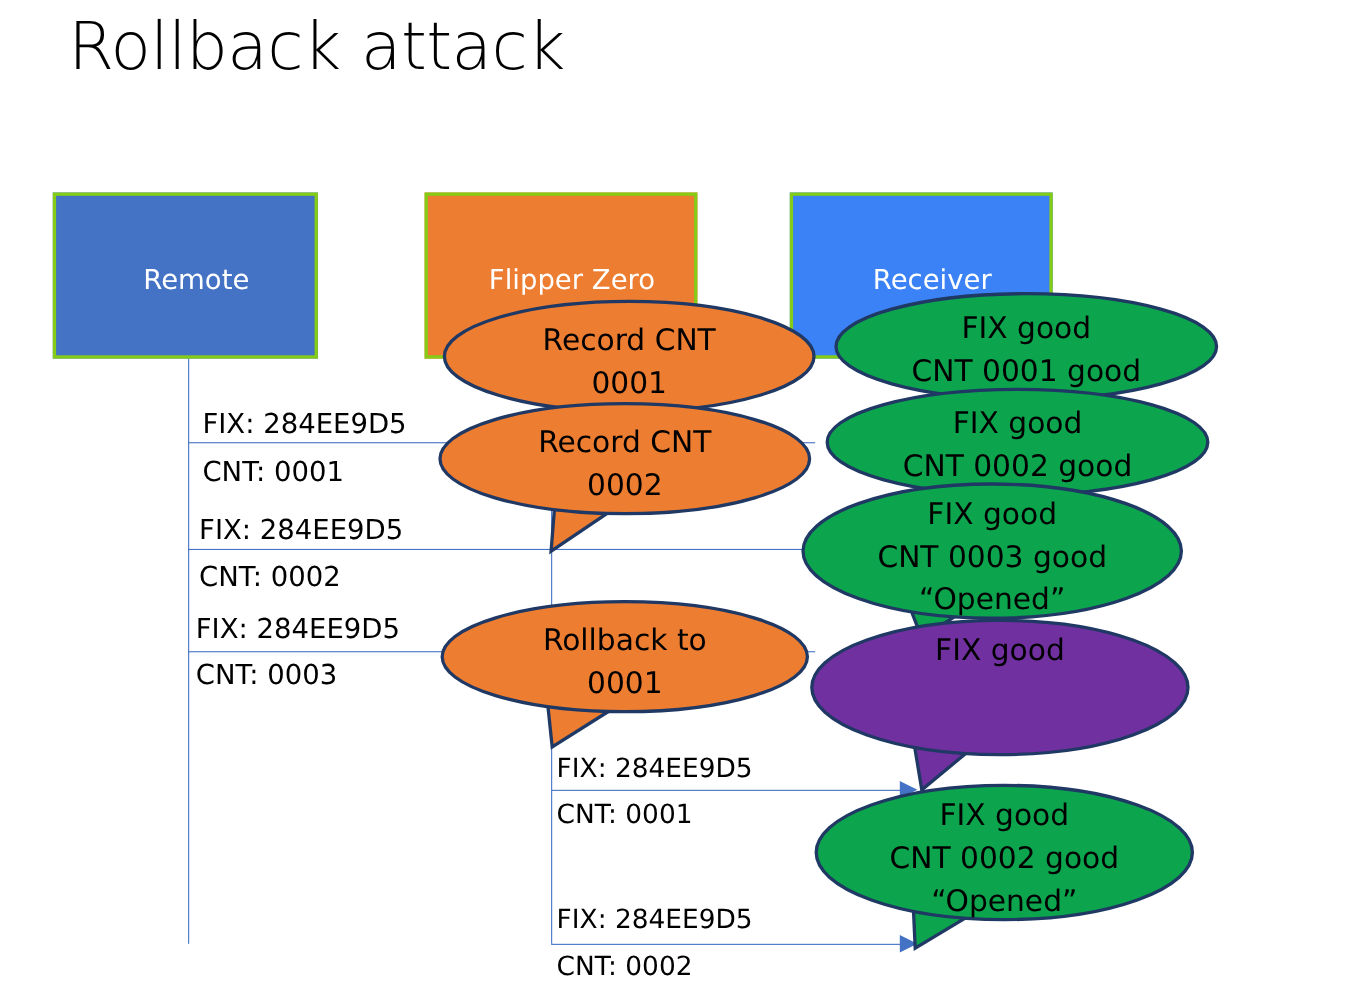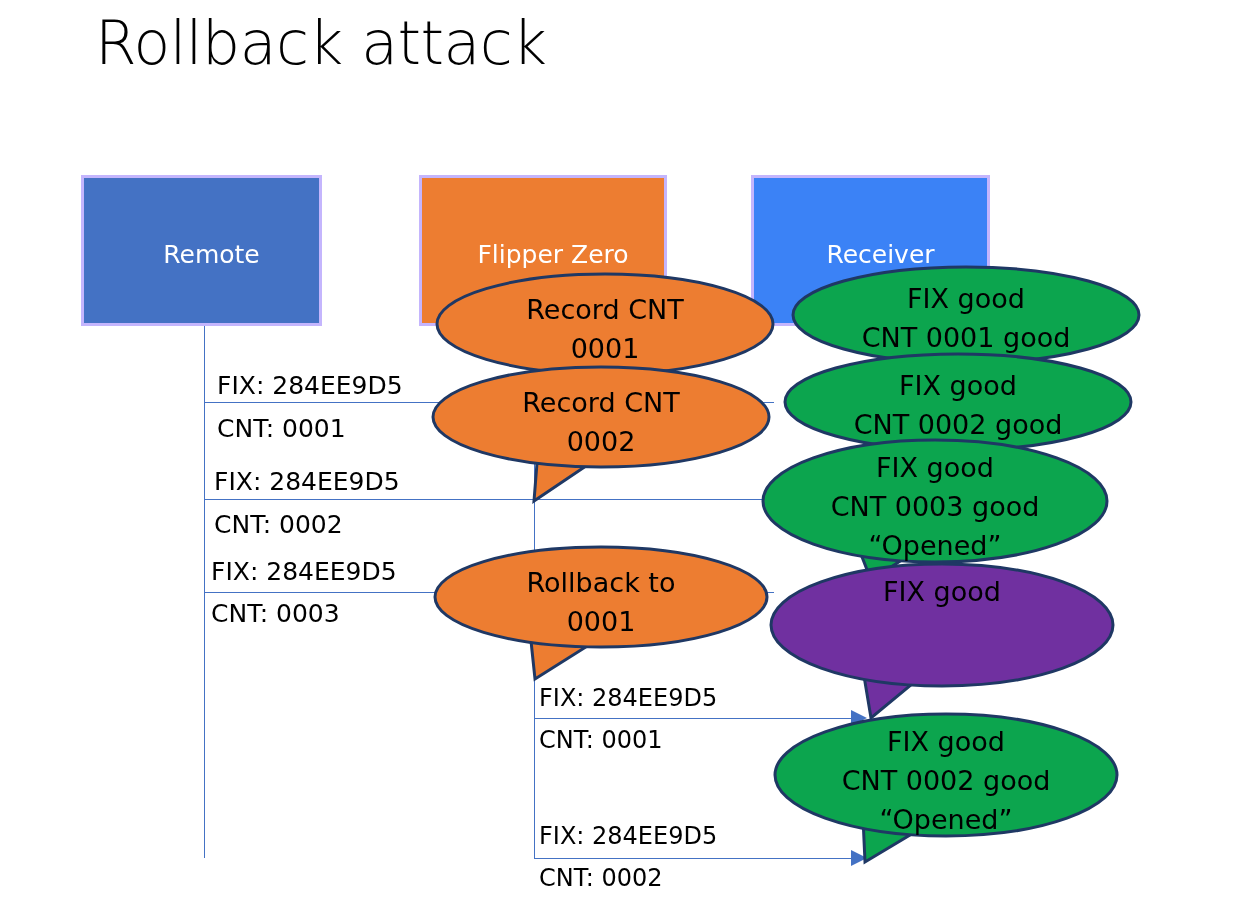--- a/index.html
+++ b/index.html
@@ -13,36 +13,35 @@
     position: relative;
     overflow: hidden;
     font-family: "DejaVu Sans", "Liberation Sans", sans-serif;
   }
   #slide {
     position: absolute;
     left: 0; top: 0;
     width: 1040px;
     height: 898px;
     background: #ffffff;
-    margin-left: 33px;
   }
   .title {
     position: absolute;
     left: 62px;
     top: 8px;
     font-size: 60px;
     font-weight: 300;
     color: #000000;
     letter-spacing: -0.5px;
     white-space: nowrap;
     font-family: "DejaVu Sans", "Liberation Sans", sans-serif;
   }
   .actor-box {
     position: absolute;
-    border: 3px solid #c4b5fd;
+    border: 3px solid #84cc16;
     box-sizing: border-box;
     display: flex;
     align-items: center;
     justify-content: center;
     padding-left: 20px;
   }
   .actor-label {
     color: #ffffff;
     font-size: 25px;
     line-height: 1.1;

